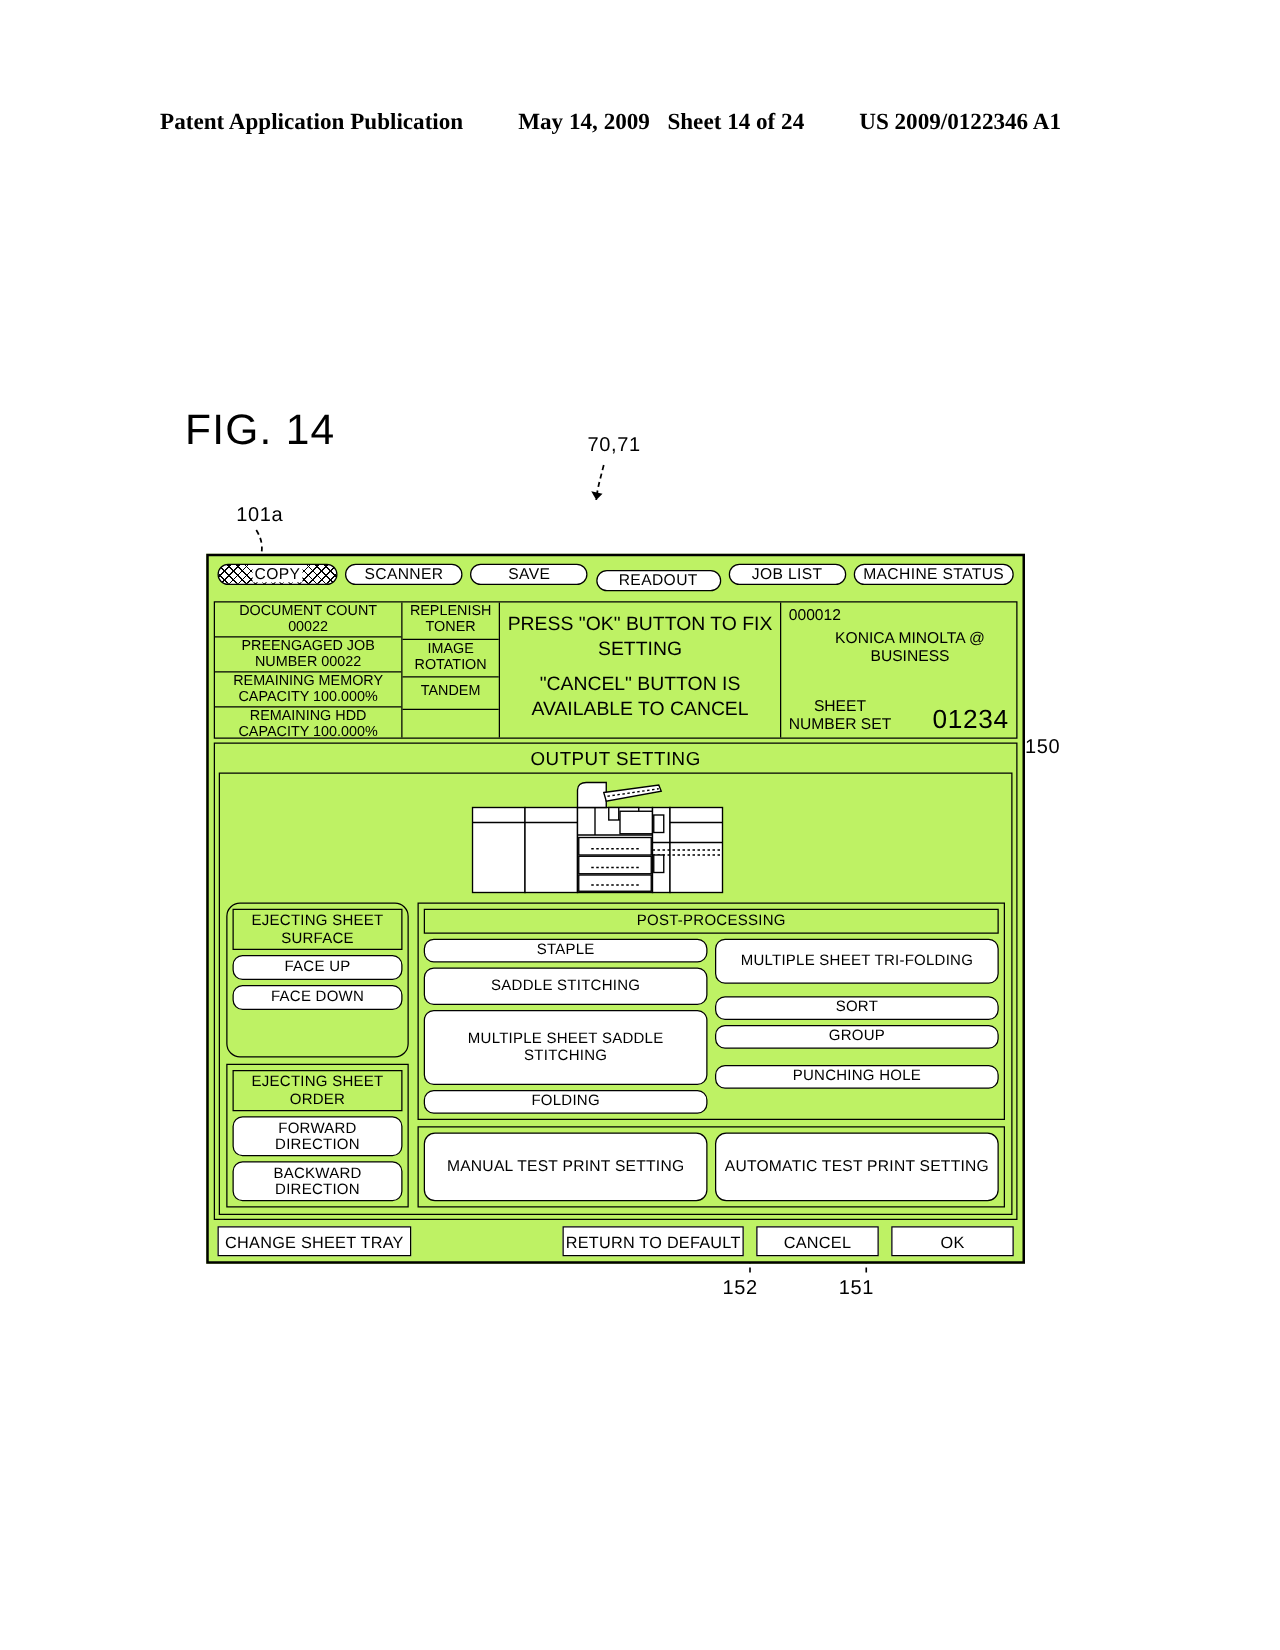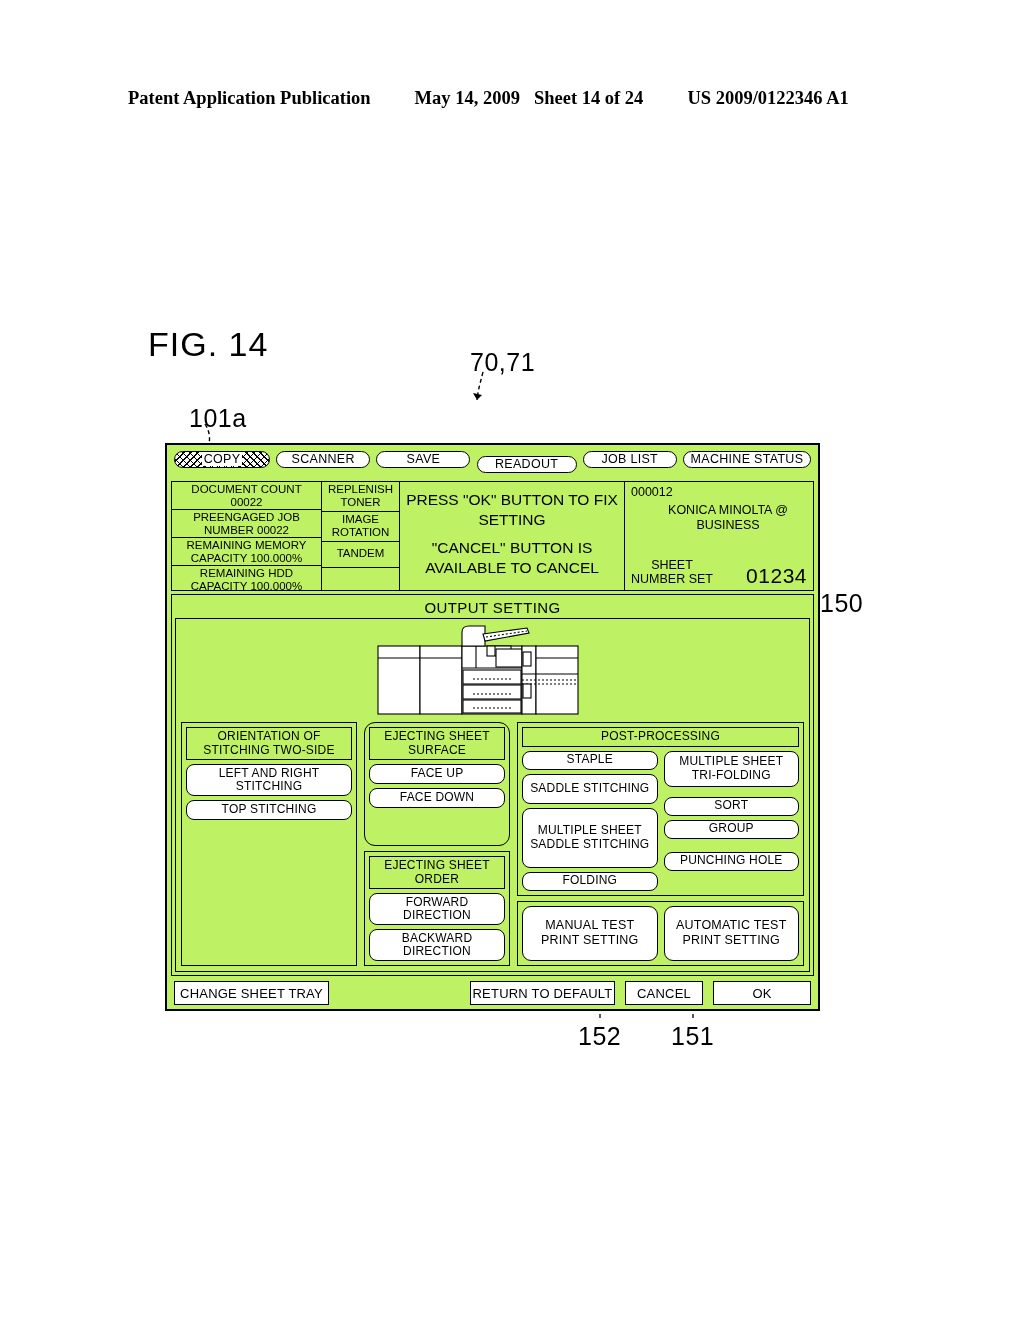--- a/index.html
+++ b/index.html
@@ -41,21 +41,21 @@
     left: 148px;
     top: 325px;
     font-size: 34px;
     font-weight: normal;
     letter-spacing: 1px;
   }
 
   
   .ref {
     position: absolute;
-    font-size: 25px;
+    font-size: 16px;
     letter-spacing: 0.5px;
     white-space: nowrap;
   }
   .ref-7071 { left: 470px; top: 348px; }
   .ref-101a { left: 189px; top: 404px; }
   .ref-150  { left: 820px; top: 589px; }
   .ref-152  { left: 578px; top: 1022px; }
   .ref-151  { left: 671px; top: 1022px; }
 
   .leader { position: absolute; }
@@ -332,21 +332,21 @@
     height: 24px;
     text-align: center;
     box-sizing: border-box;
     background: #fff;
     letter-spacing: 0.2px;
     white-space: nowrap;
   }
   .act-change { width: 155px; }
   .act-right { margin-left: auto; display: flex; gap: 10px; border-radius: 10px; }
   .act-default { width: 145px; }
-  .act-cancel { width: 78px; }
+  .act-cancel { width: 98px; }
   .act-ok { width: 98px; }
 </style>
 </head>
 <body>
 
 <div class="pub-header">
   <span class="ph-title">Patent Application Publication</span>
   <span class="ph-date">May 14, 2009</span>
   <span class="ph-sheet">Sheet 14 of 24</span>
   <span class="ph-num">US 2009/0122346 A1</span>
@@ -474,27 +474,20 @@
             <line x1="145" y1="56" x2="201" y2="56" stroke-dasharray="2,2"></line>
             <line x1="145" y1="60" x2="201" y2="60" stroke-dasharray="2,2"></line>
             <rect x="146" y="28" width="8" height="14"></rect>
             <rect x="146" y="60" width="8" height="14"></rect>
           </g>
         </svg>
       </div>
 
       <div class="os-columns">
 
-        <div class="col col-left">
-          <div class="stack">
-            <div class="hdr-box">ORIENTATION OF STITCHING TWO-SIDE</div>
-            <div class="btn" style="height:32px">LEFT AND RIGHT STITCHING</div>
-            <div class="btn" style="height:20px">TOP STITCHING</div>
-          </div>
-        </div>
 
         <div class="col-middle">
           <div class="sub sub-surface">
             <div class="stack">
               <div class="hdr-box">EJECTING SHEET SURFACE</div>
               <div class="btn" style="height:20px">FACE UP</div>
               <div class="btn" style="height:20px">FACE DOWN</div>
             </div>
           </div>
           <div class="sub sub-order">

